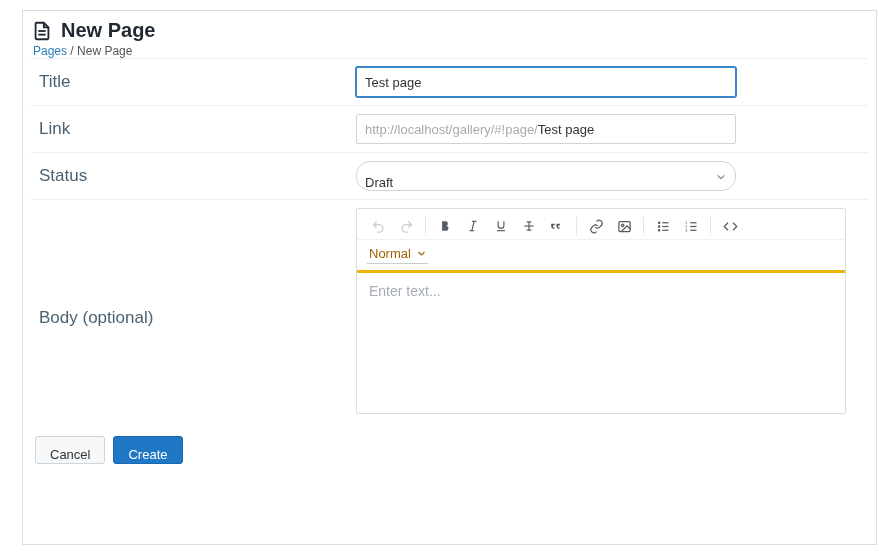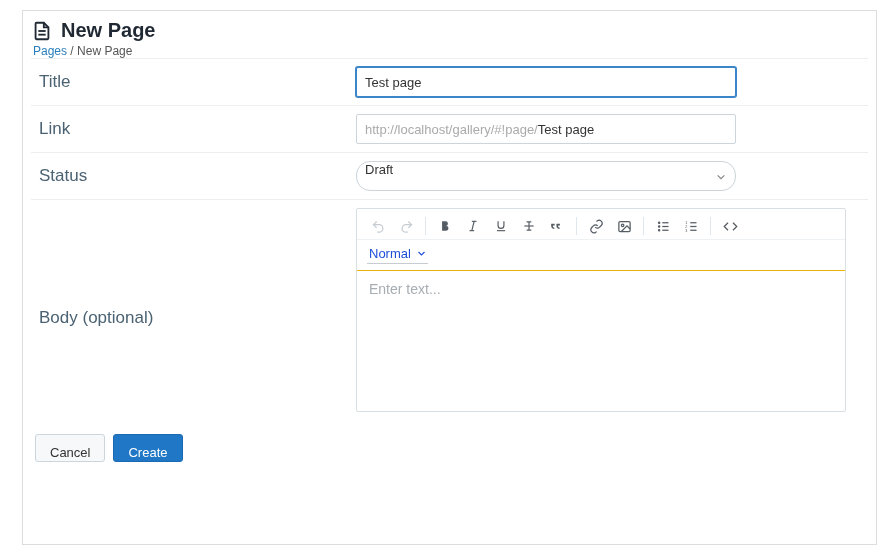--- a/index.html
+++ b/index.html
@@ -83,21 +83,21 @@
       display: flex;
       align-items: center;
       color: #333;
       text-align: right;
     }
     .link-prefix { color: #aaa; }
     .status-wrap { position: relative; width: 380px; }
     .status-select {
       position: relative;
       display: flex;
-      align-items: flex-start;
+      align-items: flex-end;
       padding-right: 28px;
       cursor: pointer;
       border-radius: 14px;
     }
     .status-caret {
       position: absolute;
       right: 10px;
       top: 11px;
       color: #888;
       pointer-events: none;
@@ -126,22 +126,22 @@
     .tb-sep {
       width: 1px; height: 18px;
       background: #e0e6ea;
       margin: 0 2px;
     }
     .tb-disabled { color: #c6ccd1; cursor: default; }
     .format-row {
       display: flex;
       align-items: center;
       padding: 4px 10px 6px 10px;
-      color: #1d4ed8;
-      border-bottom: 1px solid #eab308;
+      color: #a16207;
+      border-bottom: 3px solid #eab308;
     }
     .format-select {
       display: inline-flex;
       align-items: center;
       gap: 6px;
       font-size: 13px;
       cursor: pointer;
       border-bottom: 1px solid #c6ccd1;
       padding: 2px 2px 2px 2px;
     }

